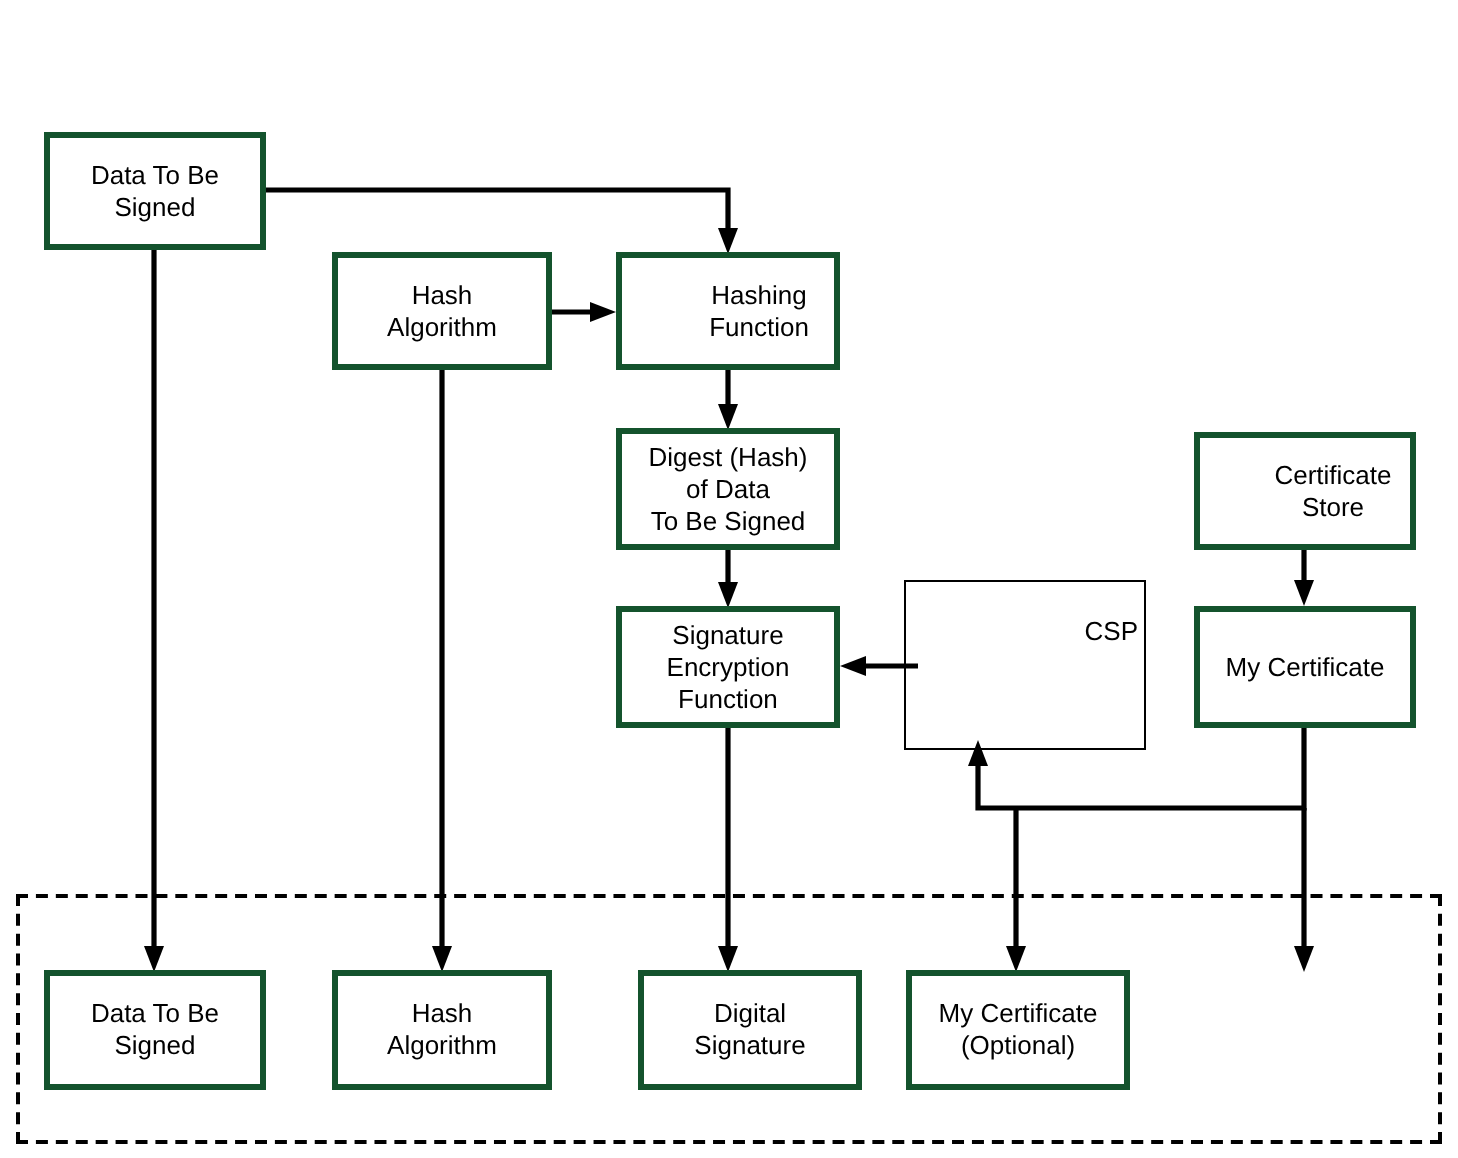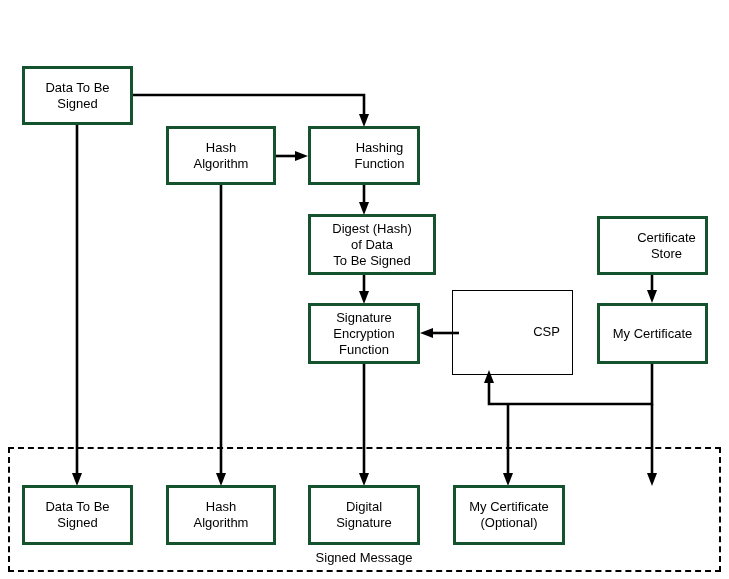--- a/index.html
+++ b/index.html
@@ -156,72 +156,71 @@
     </g>
 
     <g>
       <line x1="652" y1="404" x2="652" y2="477"></line>
       <polygon class="arrowhead" points="652,486 647,473 657,473"></polygon>
     </g>
 
   </svg>
 
   <div class="dashed-region" style="left:8px; top:447px; width:713px; height:125px;"></div>
-  <div class="dashed-caption" style="left:290px; top:550px; width:148px;">Signed Message</div>
 
   <div class="node" style="left:22px; top:66px; width:111px; height:59px;">
     <span class="node-text">Data To Be
 Signed</span>
   </div>
 
   <div class="node" style="left:166px; top:126px; width:110px; height:59px;">
     <span class="node-text">Hash
 Algorithm</span>
   </div>
 
   <div class="node" style="left:308px; top:126px; width:112px; height:59px;padding-left:31px;">
     <span class="node-text">Hashing
 Function</span>
   </div>
 
-  <div class="node" style="left:308px; top:214px; width:128px; height:61px;">
+  <div class="node" style="left:308px; top:214px; width:112px; height:61px;">
     <span class="node-text">Digest (Hash)
 of Data
 To Be Signed</span>
   </div>
 
   <div class="node" style="left:308px; top:303px; width:112px; height:61px;">
     <span class="node-text">Signature
 Encryption
 Function</span>
   </div>
 
   <div class="group-box" style="left:452px; top:290px; width:121px; height:85px;"></div>
-  <div class="group-label" style="left:524px; top:324px; width:45px; text-align:center;">CSP</div>
+  <div class="group-label" style="left:524px; top:308px; width:45px; text-align:right;">CSP</div>
 
   <div class="node" style="left:597px; top:216px; width:111px; height:59px;padding-left:28px;">
     <span class="node-text">Certificate
 Store</span>
   </div>
 
   <div class="node" style="left:597px; top:303px; width:111px; height:61px;">
     <span class="node-text">My Certificate</span>
   </div>
 
   <div class="node" style="left:22px; top:485px; width:111px; height:60px;">
     <span class="node-text">Data To Be
 Signed</span>
   </div>
 
   <div class="node" style="left:166px; top:485px; width:110px; height:60px;">
     <span class="node-text">Hash
 Algorithm</span>
   </div>
 
-  <div class="node" style="left:308px; top:485px; width:112px; height:60px;">
+  <div class="node" style="left:319px; top:485px; width:112px; height:60px;">
     <span class="node-text">Digital
 Signature</span>
   </div>
 
   <div class="node" style="left:453px; top:485px; width:112px; height:60px;">
     <span class="node-text">My Certificate
 (Optional)</span>
   </div>
 
 

